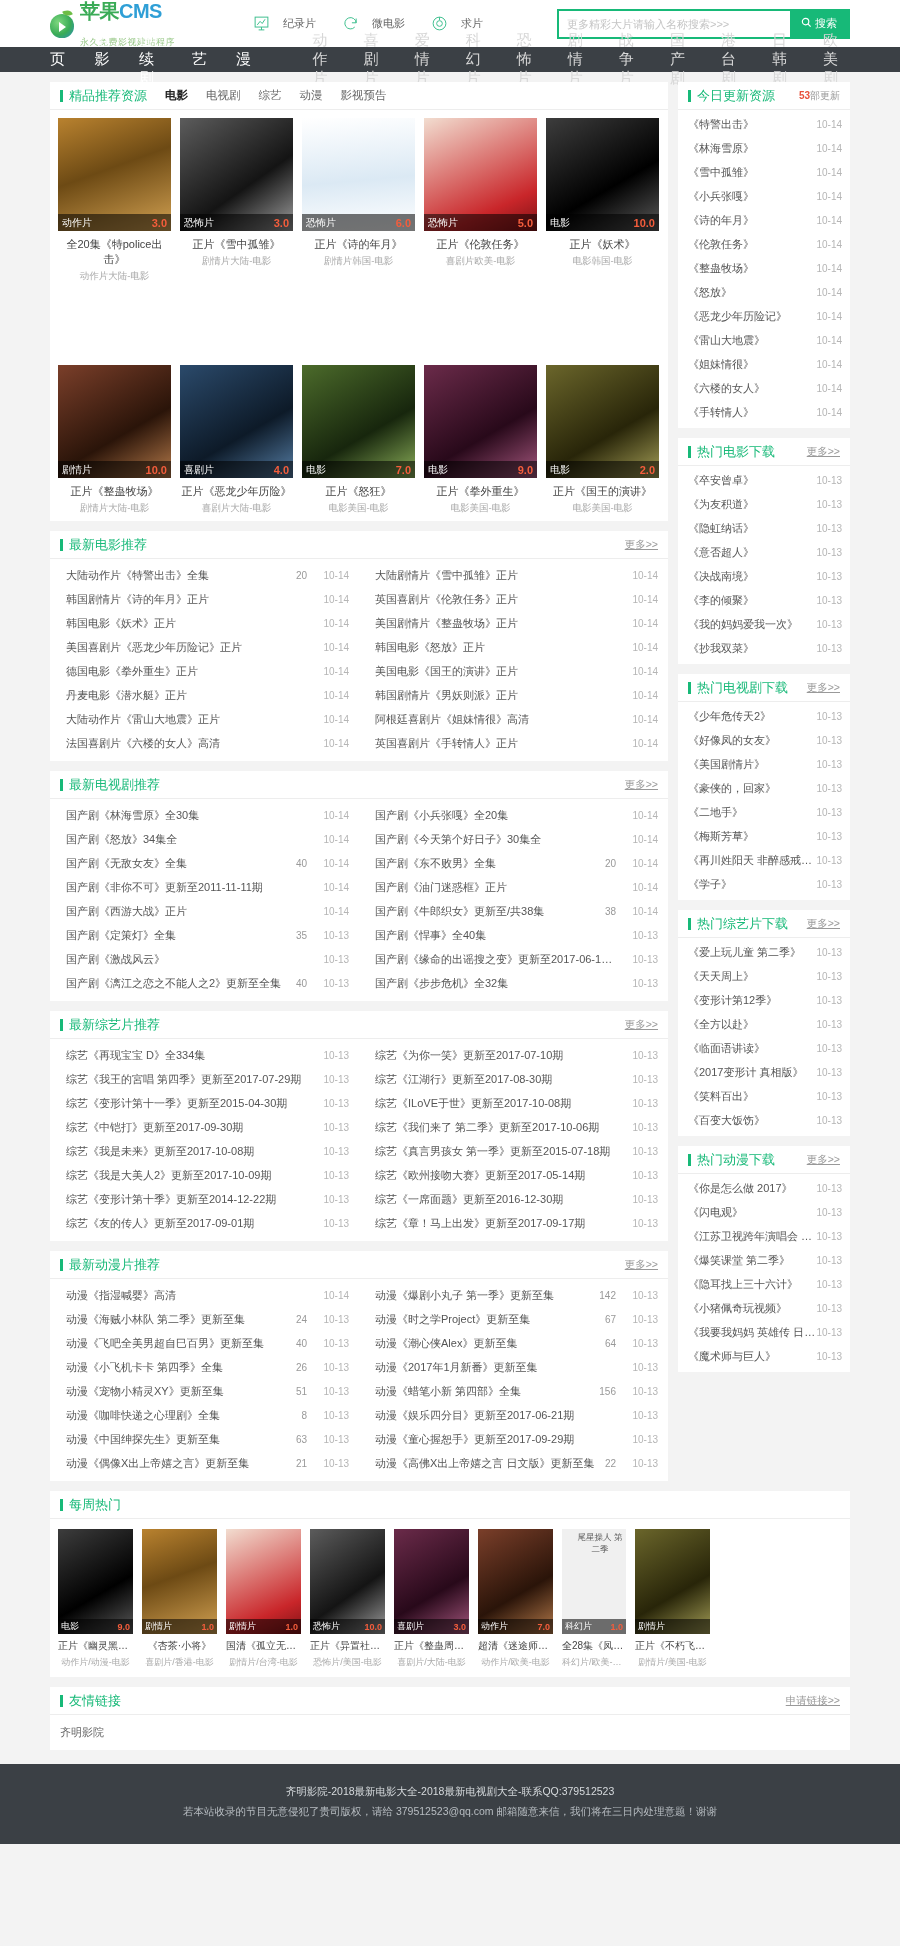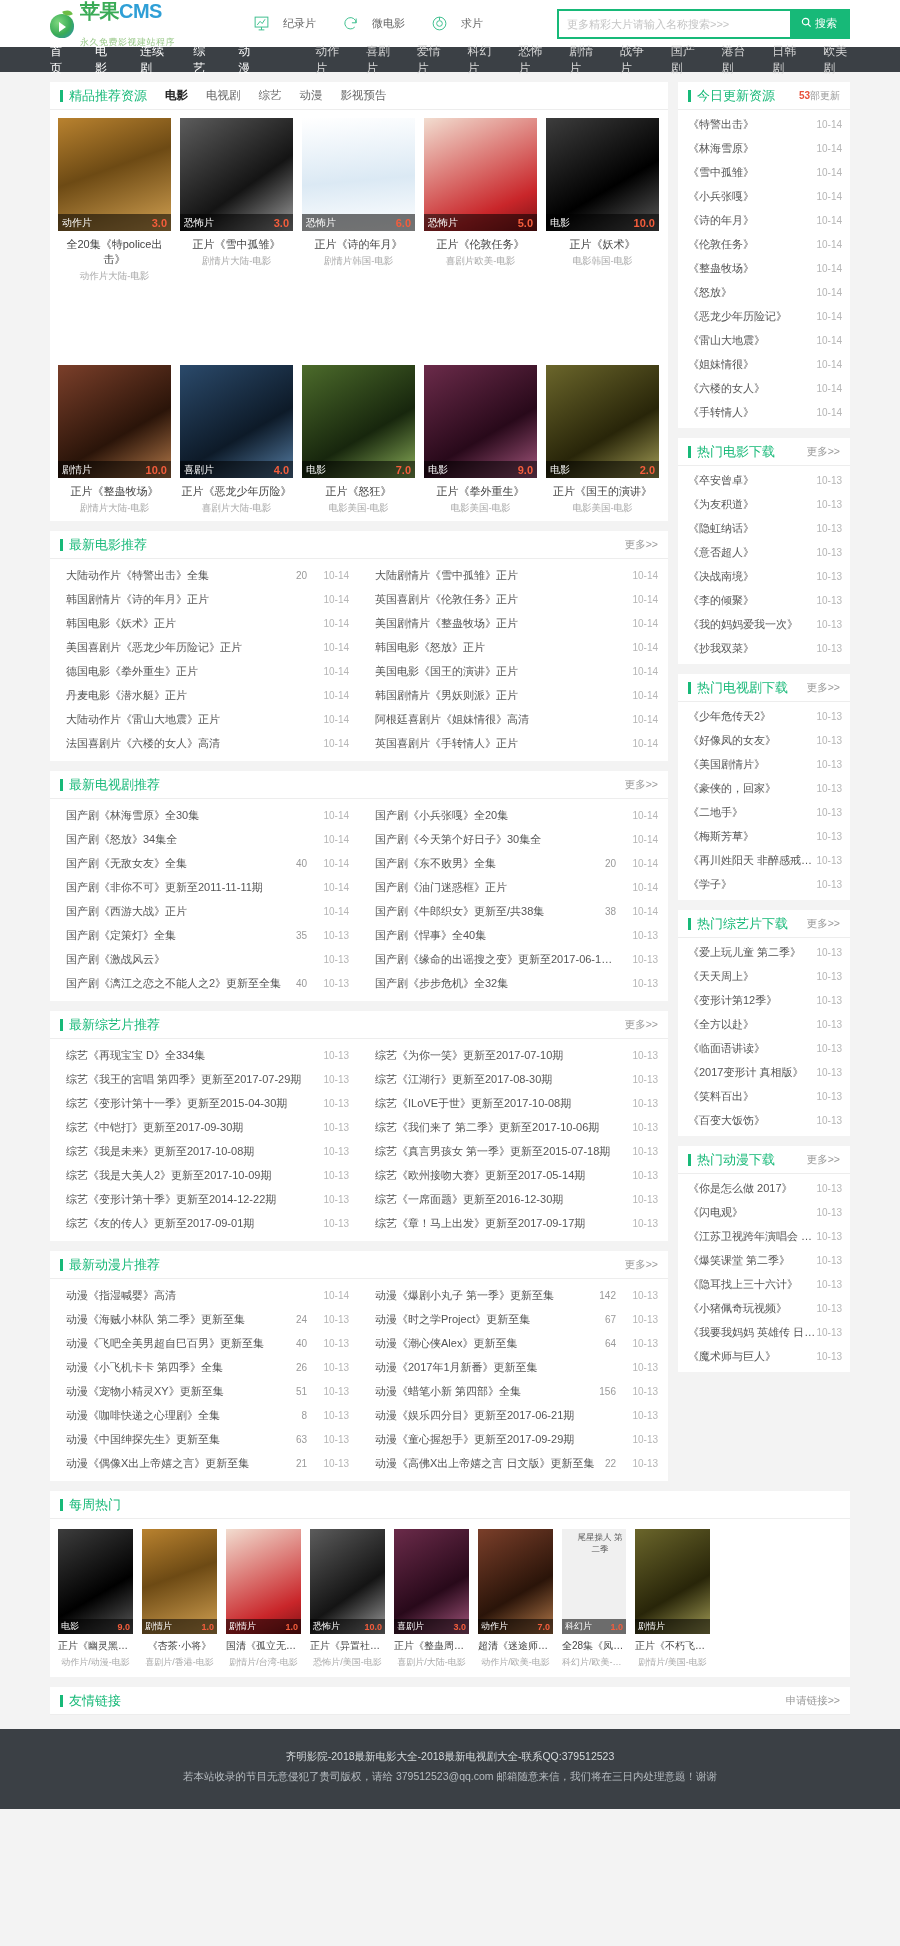--- a/index.html
+++ b/index.html
@@ -70,40 +70,40 @@
     font-family:"Liberation Sans", sans-serif;
   }
 
   
   .nav {
     background:#3b4045; height:25px; display:flex; align-items:center;
     padding: 0 50px;
   }
   .nav .main-items { display:flex; gap:28px; }
   .nav .sub-items  { display:flex; gap:24px; margin-left:60px; }
-  .nav a { color:#d7d7d7; font-size:12px; }
+  .nav a { color:#d7d7d7; font-size:15px; }
   .nav a.active, .nav .main-items a { color:#fff; }
 
   
   .wrap { padding: 10px 50px 0; }
   .cols { display:flex; gap:10px; align-items:flex-start; }
   .col-main { width:618px; }
   .col-side { width:172px; }
 
   .panel { background:#fff; margin-bottom:10px; }
   .panel-hd {
     height: 28px; display:flex; align-items:center;
     border-bottom: 1px solid #ededed; padding: 0 10px;
   }
   .bar { width:3px; height:12px; background:#17b978; margin-right:6px; }
   .hd-title { color:#17b978; font-size:13px;text-align:center; }
   .hd-tabs { display:flex; gap:18px; margin-left:18px; }
   .hd-tabs a { font-size:11.5px; color:#666; }
   .hd-tabs a.active { color:#222; font-weight:bold; }
-  .hd-more { margin-left:auto; font-size:10.5px; color:#999; }
+  .hd-more { margin-left:auto; font-size:10.5px; color:#999;text-decoration:underline; }
   .hd-count { margin-left:auto; font-size:10px; color:#999; }
   .hd-count b { color:#e8503a; font-weight:bold; }
 
   
   .feat { padding: 8px 8px 6px; }
   .feat-row { display:flex; gap:9px; }
   .vcard { width:113px; }
   .vcard .pic {
     position:relative; width:113px; height:113px; overflow:hidden;
     background:#ddd;
@@ -1113,20 +1113,21 @@
         </div>
       </div>
 </div>
 
 <div class="panel">
   <div class="panel-hd">
     <span class="bar"></span>
     <span class="hd-title">友情链接</span>
     <span class="hd-more">申请链接&gt;&gt;</span>
   </div>
+  <div class="friend-body" id="friend-host"><a href="#" style="margin-right: 14px;">齐明影院</a></div>
 </div>
 
 </div>
 
 <div class="footer">
   <div class="l1">齐明影院-2018最新电影大全-2018最新电视剧大全-联系QQ:379512523</div>
   <div>若本站收录的节目无意侵犯了贵司版权，请给 379512523@qq.com 邮箱随意来信，我们将在三日内处理意题！谢谢</div>
 </div>
 
 </body></html>

